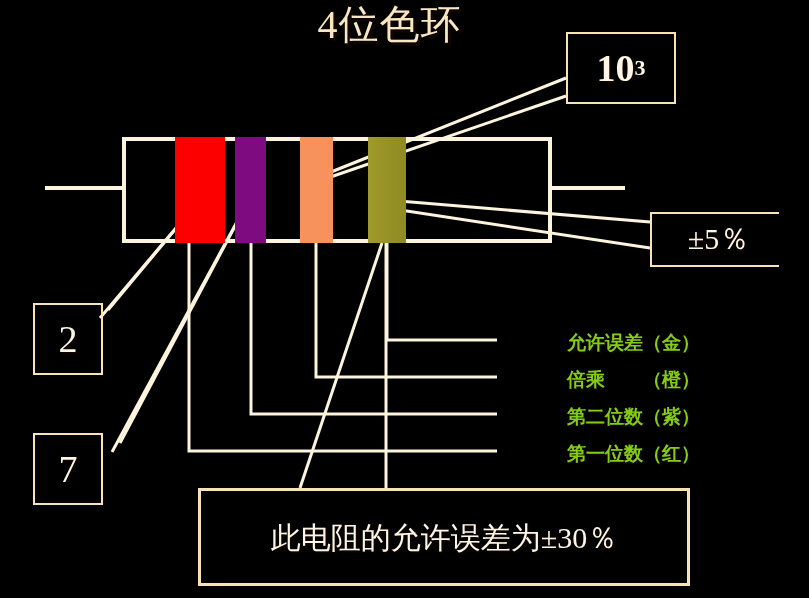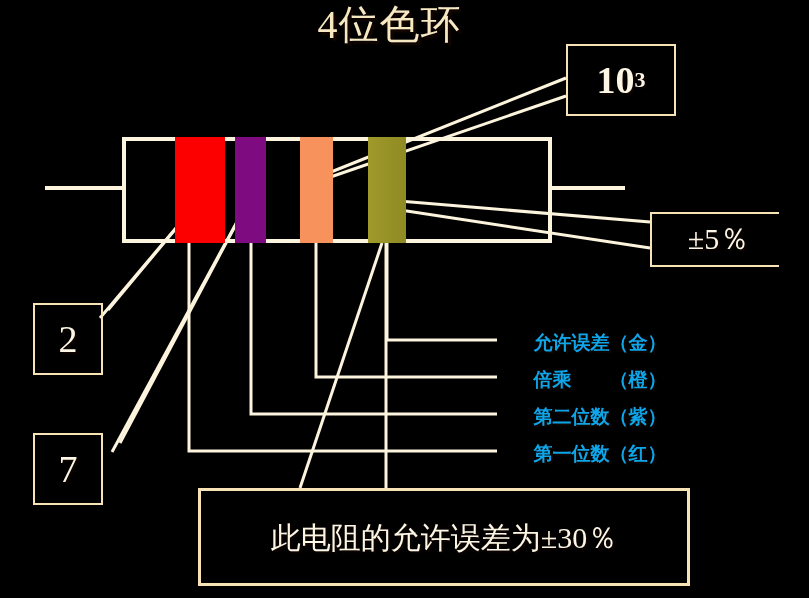--- a/index.html
+++ b/index.html
@@ -74,21 +74,21 @@
     border: 2px solid #f7e3b6;
     box-sizing: border-box;
     display: flex;
     align-items: center;
     justify-content: center;
     color: #fdf6e4;
     font-family: "Liberation Serif", serif;
     text-shadow: 2px 2px 2px rgba(30,10,0,.55);
   }
   #box-mult {
-    left: 566px; top: 44px; width: 110px; height: 72px;
+    left: 566px; top: 32px; width: 110px; height: 72px;
     font-size: 38px; font-weight: bold;
   }
   #box-mult sup { font-size: 22px; vertical-align: super; }
   #box-tol {
     left: 650px; top: 212px; width: 137px; height: 55px;
     font-size: 30px;
   }
   #box-digit1 {
     left: 33px; top: 303px; width: 70px; height: 72px;
     font-size: 38px;
@@ -111,24 +111,24 @@
     position: absolute;
     left: 500px;
     top: 324px;
     width: 200px;
   }
   #legend .row {
     font-family: "Liberation Serif", serif;
     font-size: 19px;
     line-height: 37px;
     height: 37px;
-    color: #0ea5e9;
+    color: #84cc16;
     text-shadow: 2px 2px 1px rgba(30,10,0,.6);
     white-space: nowrap;
-    text-align: center;
+    text-align: right;
     font-weight: bold;
   }
 
   
   #leaders {
     position: absolute;
     left: 0; top: 0;
     width: 809px; height: 598px;
     pointer-events: none;
   }

